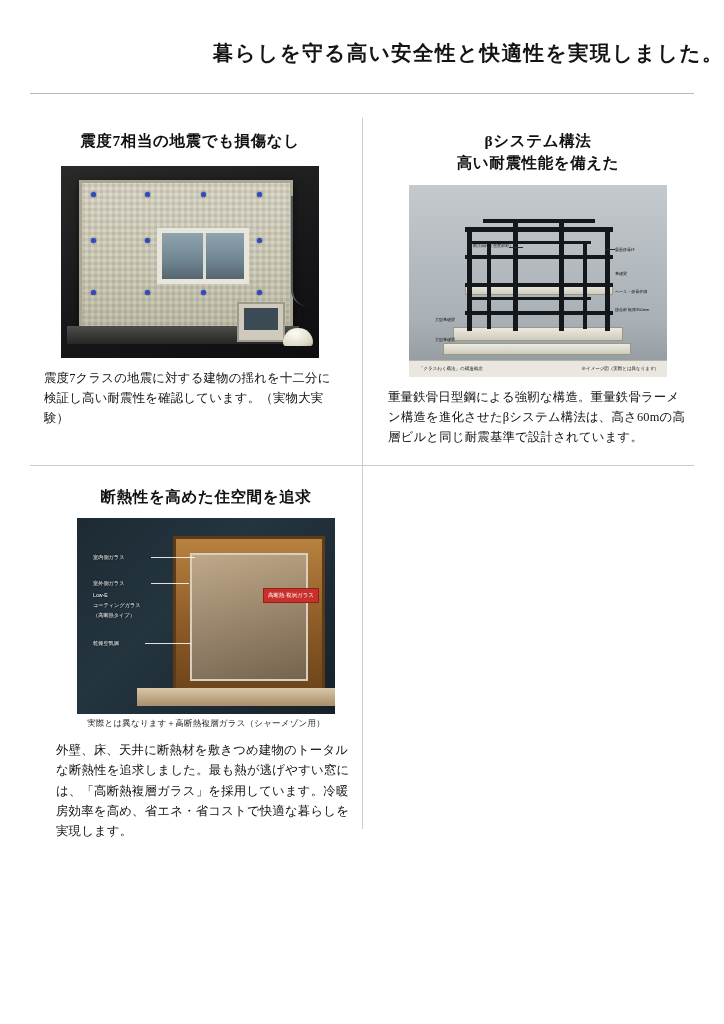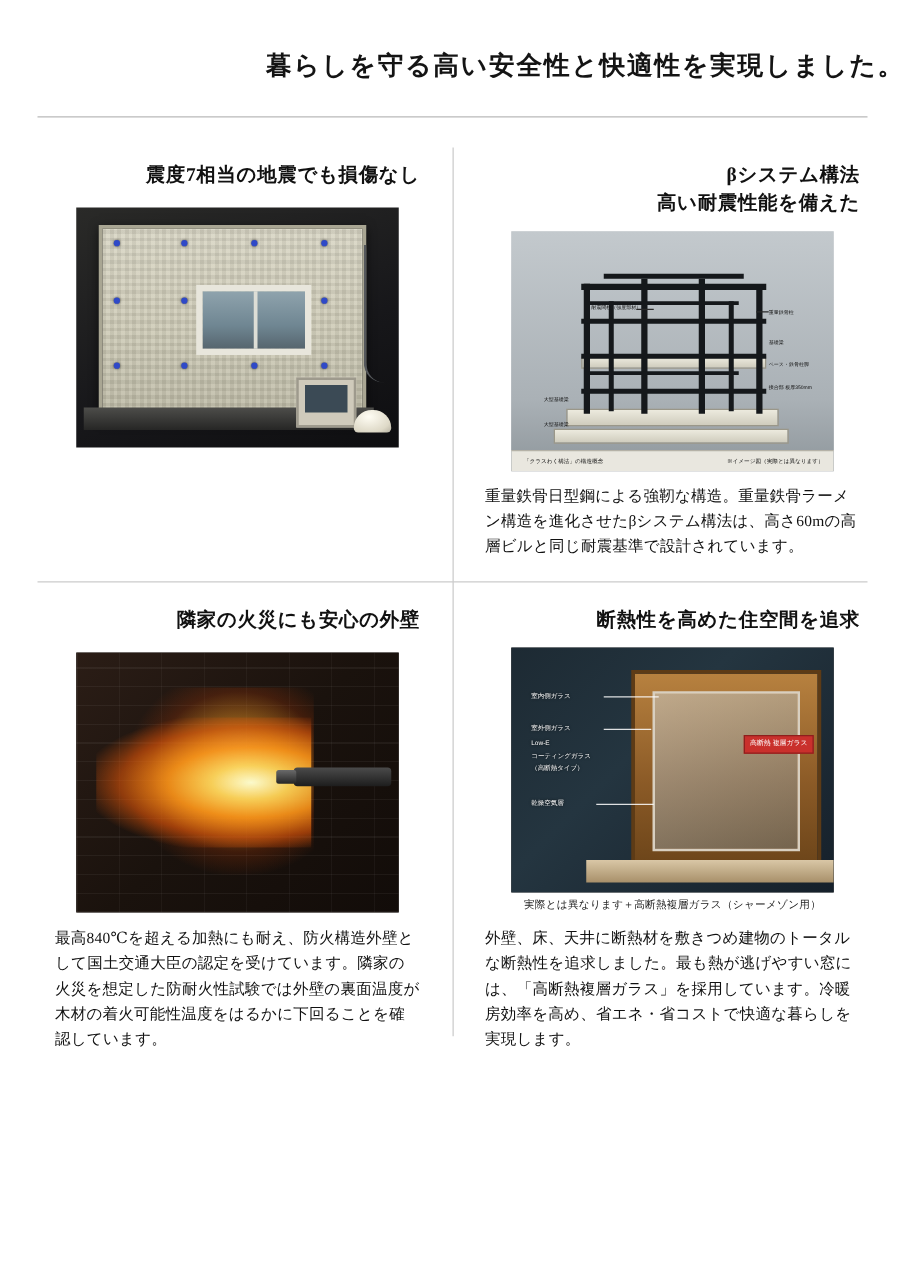--- a/index.html
+++ b/index.html
@@ -70,21 +70,21 @@
   .h-divider {
     width: 100%;
     border-top: 1px solid #cccccc;
     margin: 6px 0 2px 0;
   }
 
   .cell-title {
     font-size: 15.5px;
     font-weight: bold;
     line-height: 1.45;
-    text-align: right;
+    text-align: center;
     color: #111111;
     letter-spacing: 0.6px;
     margin-bottom: 14px;
   }
   .cell-title.two-line { margin-bottom: 10px; }
 
   .figure {
     width: 258px;
     margin: 0 auto 10px auto;
     position: relative;
@@ -345,20 +345,23 @@
             <div class="dot" style="left:30px;  top:72px;"></div>
             <div class="dot" style="left:84px;  top:72px;"></div>
             <div class="dot" style="left:196px; top:72px;"></div>
             <div class="dot" style="left:30px;  top:124px;"></div>
             <div class="dot" style="left:84px;  top:124px;"></div>
             <div class="dot" style="left:140px; top:124px;"></div>
             <div class="dot" style="left:196px; top:124px;"></div>
           </div>
         </div>
 
+        <div class="body-text">
+          <p>震度7クラスの地震に対する建物の揺れを十二分に検証し高い耐震性を確認しています。（実物大実験）</p>
+        </div>
       </div>
 
       <div class="cell right">
         <div class="cell-title two-line">
           <div>βシステム構法</div>
           <div>高い耐震性能を備えた</div>
         </div>
 
         <div class="figure">
           <div class="img fig-frame">
@@ -403,36 +406,20 @@
         <div class="body-text">
           <p>重量鉄骨日型鋼による強靭な構造。重量鉄骨ラーメン構造を進化させたβシステム構法は、高さ60mの高層ビルと同じ耐震基準で設計されています。</p>
         </div>
       </div>
     </div>
 
     <div class="h-divider"></div>
 
     <div class="row">
 
-      <div class="cell left">
-        <div class="cell-title">隣家の火災にも安心の外壁</div>
-
-        <div class="figure">
-          <div class="img fig-fire">
-            <div class="bricks"></div>
-            <div class="flame2"></div>
-            <div class="flame"></div>
-            <div class="nozzle"></div>
-          </div>
-        </div>
-
-        <div class="body-text">
-          <p>最高840℃を超える加熱にも耐え、防火構造外壁として国土交通大臣の認定を受けています。隣家の火災を想定した防耐火性試験では外壁の裏面温度が木材の着火可能性温度をはるかに下回ることを確認しています。</p>
-        </div>
-      </div>
 
       <div class="cell right">
         <div class="cell-title two-line">
           <div>断熱性を高めた住空間を追求</div>
         </div>
 
         <div class="figure">
           <div class="img fig-glass">
             <div class="bg"></div>
             <div class="woodframe">

